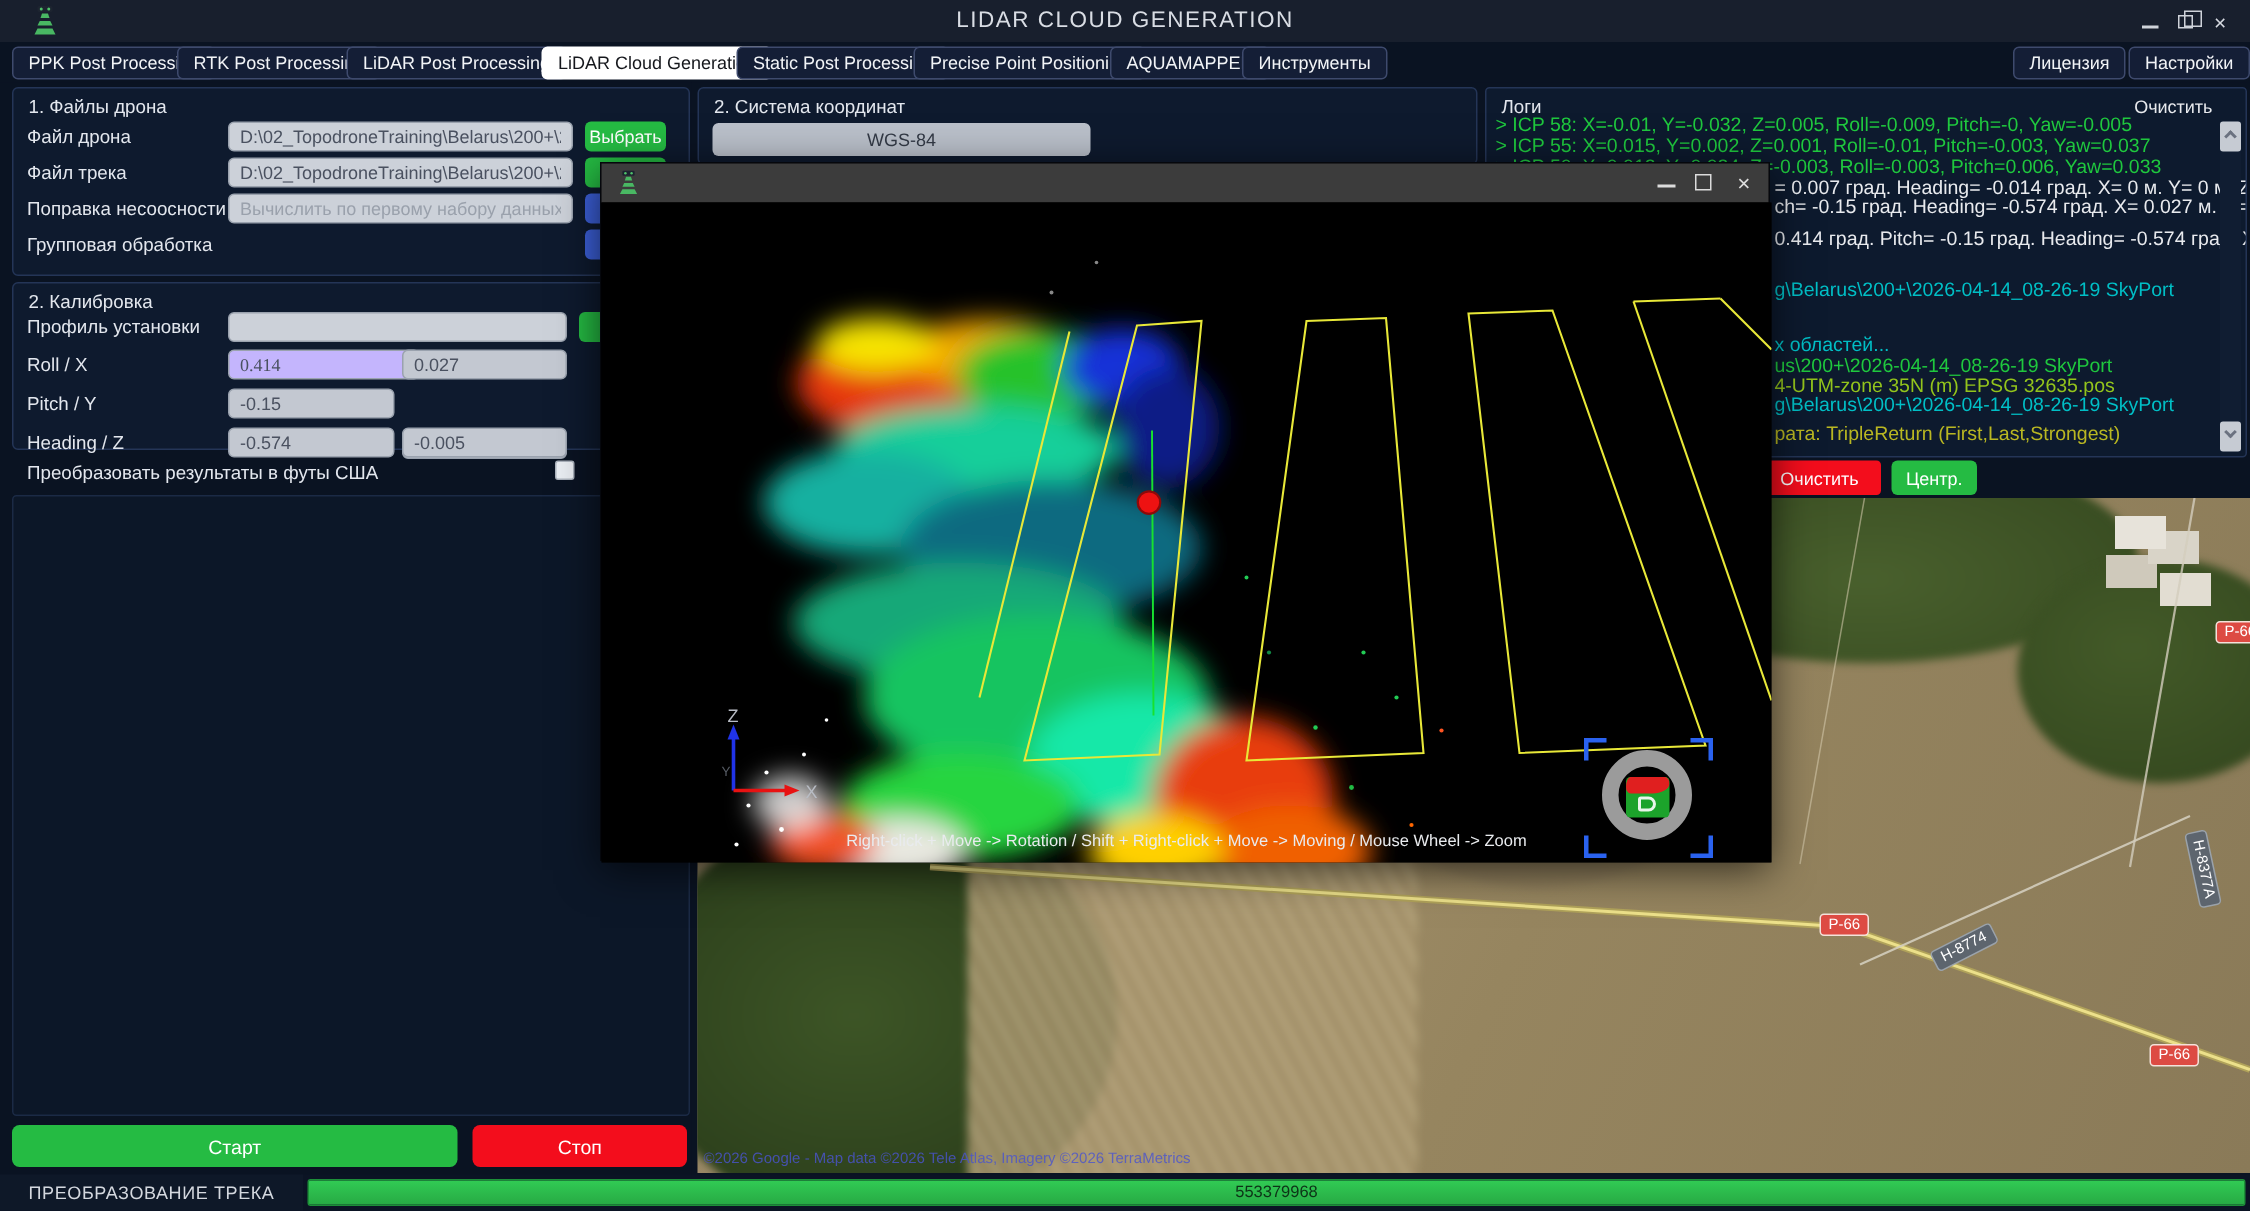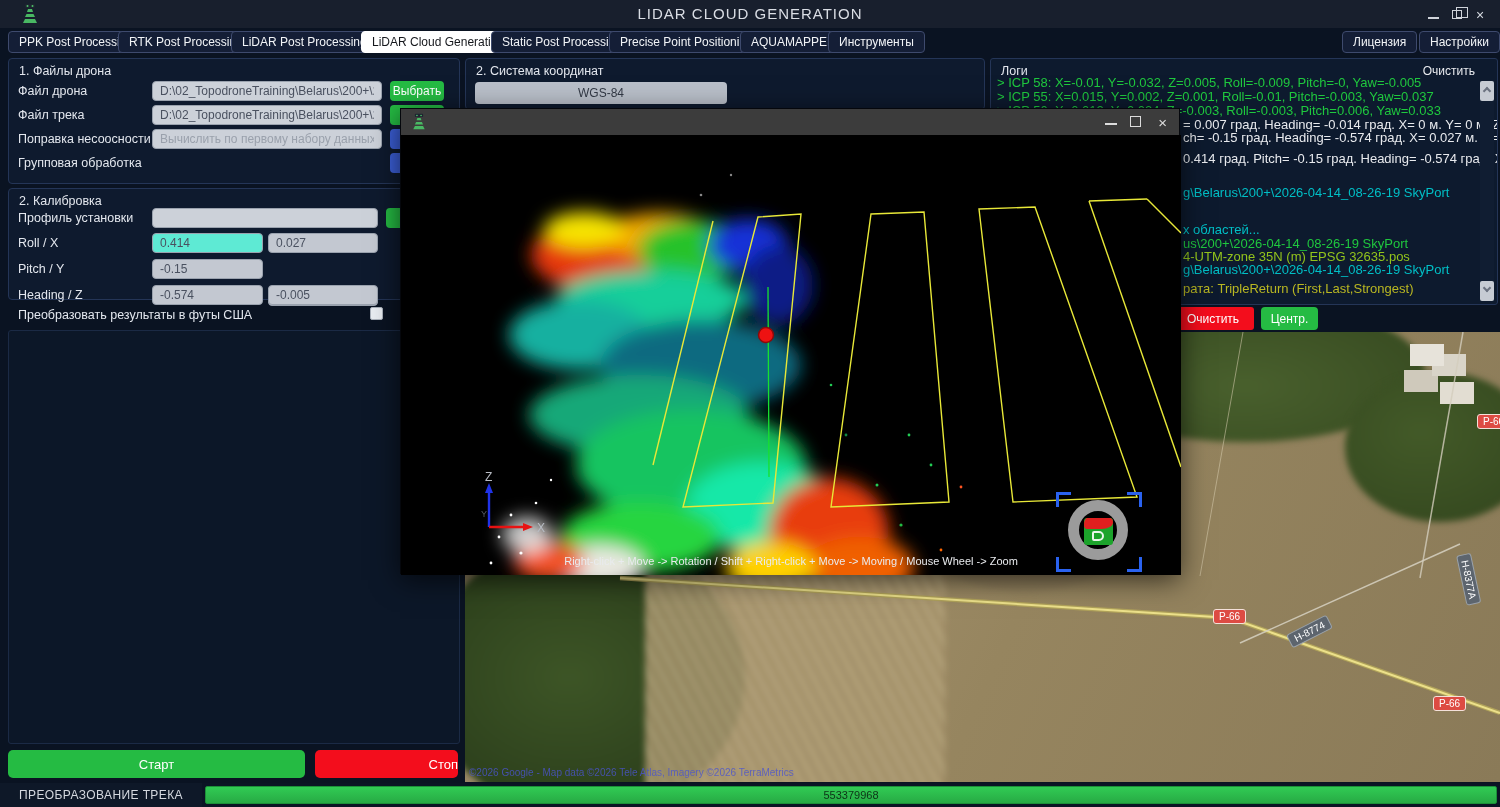--- a/index.html
+++ b/index.html
@@ -83,21 +83,21 @@
   .c-bl { left:0; bottom:0; border-right:none; border-top:none; }
   .c-br { right:0; bottom:0; border-left:none; border-top:none; }
   #cam-ring { position:absolute; left:12px; top:8px; width:60px; height:60px; border-radius:50%; border:11px solid #9b9b9b; }
   #cam-cube { position:absolute; left:28px; top:26px; width:29px; height:27px; background:#1ca32b; border-radius:3px; overflow:hidden; }
   #cam-cube .cap { position:absolute; left:0; top:0; width:100%; height:11px; background:#e01f1f; border-radius:3px 3px 40%/60% 40%; }
   #cam-cube .lens { position:absolute; left:8px; top:13px; width:12px; height:10px; border:2px solid #e9f5ea; border-radius:2px 5px 5px 2px; }
 
   
   #startstop { position:absolute; left:8px; top:750px; width:452px; height:30px; }
   #btn-start { left:0; top:0; width:297px; height:28px; border-radius:5px; font-size:13px; }
-  #btn-stop  { left:307px; top:0; width:143px; height:28px; border-radius:5px; font-size:13px;text-align:right; }
+  #btn-stop  { left:307px; top:0; width:143px; height:28px; border-radius:5px; font-size:13px; }
   #statusbar { position:absolute; left:0; top:783px; width:1500px; height:24px; background:#0b1424; }
   #status-label { position:absolute; left:0; top:0; width:202px; height:24px; background:#0e1828; font-size:12px;
     color:#d4d8df; text-align:center; line-height:24px; letter-spacing:.4px; }
   #progress { position:absolute; left:205px; top:3px; width:1292px; height:18px; border-radius:2px;
     background:linear-gradient(#31cb54,#27aa44); border:1px solid #1c8f38; }
   #progress span { display:block; text-align:center; font-size:11px; line-height:16px; color:#0d3317; }
 
   .leftpanel-empty { position:absolute; left:8px; top:330px; width:452px; height:414px; background:#0c1728;
     border:1px solid #1b2a45; border-radius:3px; }
   .divider-col { position:absolute; left:461px; top:55px; width:3px; height:728px; background:#0a1322; }
@@ -156,21 +156,21 @@
 <button class="btn btn-blue" style="left:390px; top:153px; width:54px; height:20px;"></button>
 
 <div class="gbox" style="left:8px; top:188px; width:452px; height:112px;">
   <div class="gtitle">2. Калибровка</div>
 </div>
 <span class="flabel" style="top:211px">Профиль установки</span>
 <input class="finput" style="left: 152px; top: 208px; width: 226px;">
 <button class="btn btn-green" style="left:386px; top:208px; width:58px; height:20px;"></button>
 
 <span class="flabel" style="top:236px">Roll / X</span>
-<input class="finput" style="left: 152px; top: 233px; width: 111px; background: #5eead4;" value="0.414">
+<input class="finput" style="left: 152px; top: 233px; width: 128px; background: #c4b5fd; font-family: Liberation Serif, serif;" value="0.414">
 <input class="finput" style="left: 268px; top: 233px; width: 110px; background: rgb(195, 200, 209);" value="0.027">
 
 <span class="flabel" style="top:262px">Pitch / Y</span>
 <input class="finput" style="left: 152px; top: 259px; width: 111px; background: rgb(195, 200, 209);" value="-0.15">
 <input class="finput" style="left: 268px; top: 259px; width: 110px; background: rgb(195, 200, 209); margin-top: 27px;" value="-0.017">
 
 <span class="flabel" style="top:288px">Heading / Z</span>
 <input class="finput" style="left: 152px; top: 285px; width: 111px; background: rgb(195, 200, 209);" value="-0.574">
 <input class="finput" style="left: 268px; top: 285px; width: 110px; background: rgb(195, 200, 209);" value="-0.005">
 

